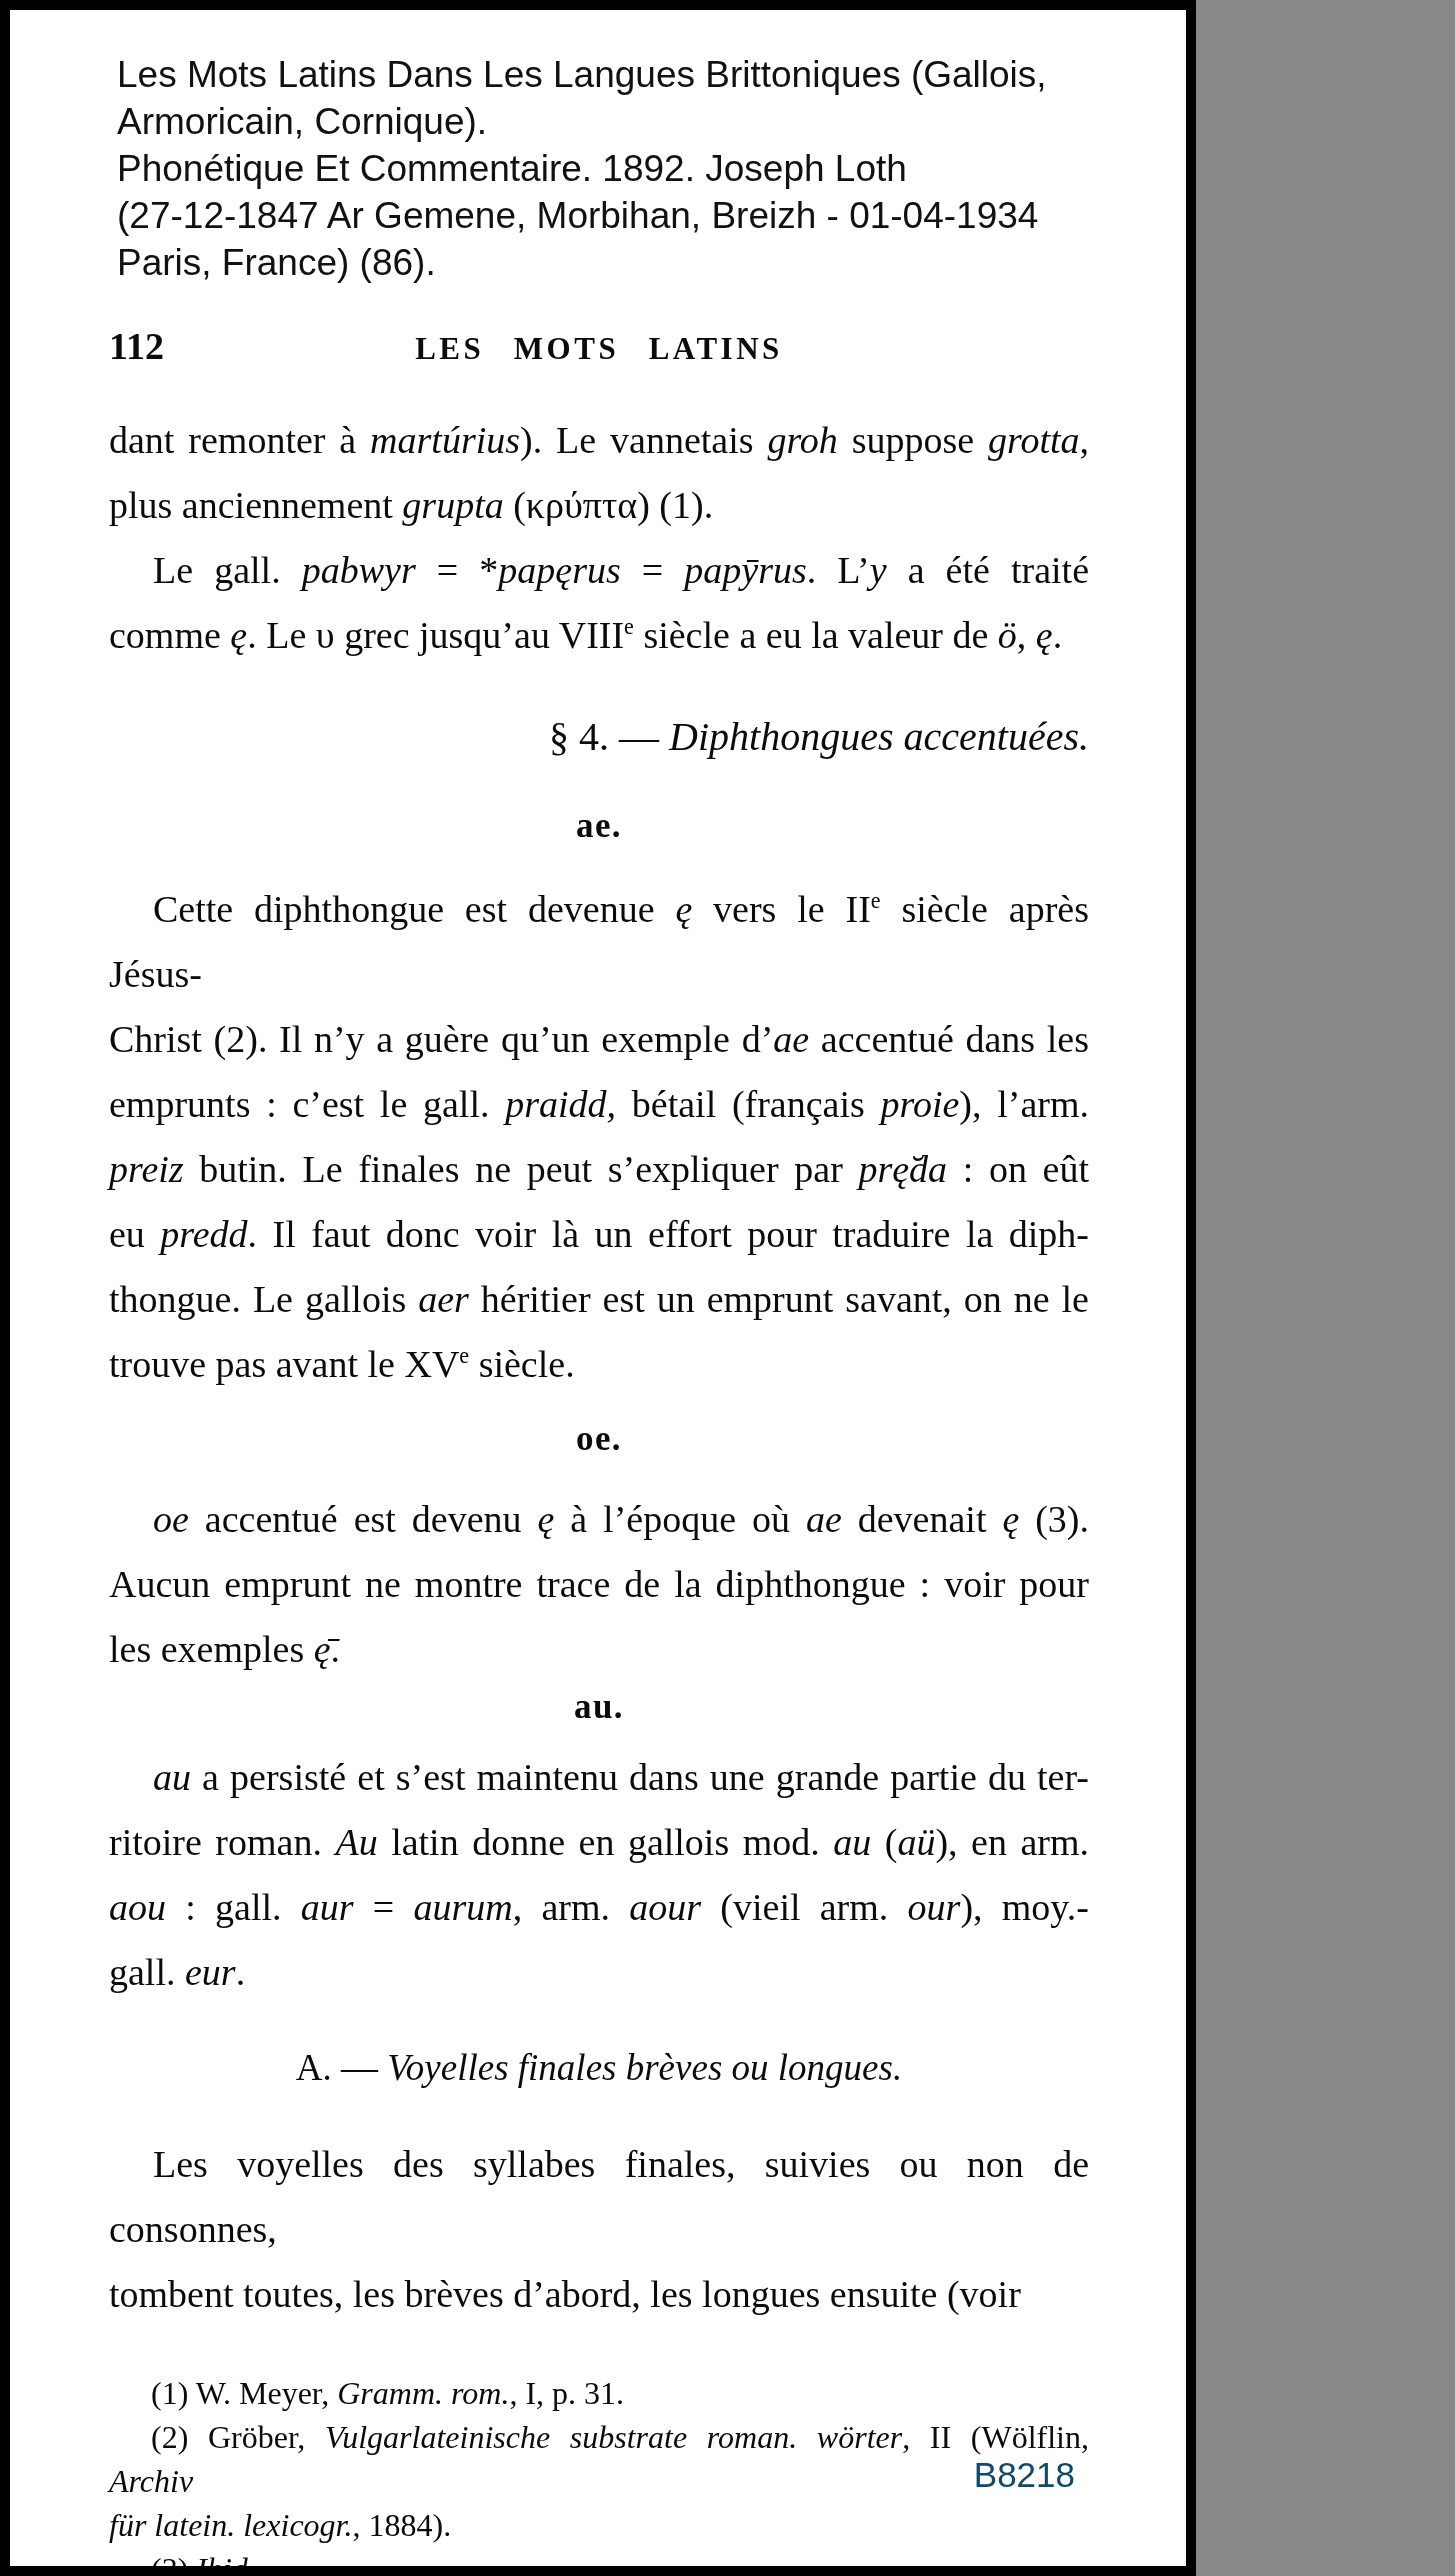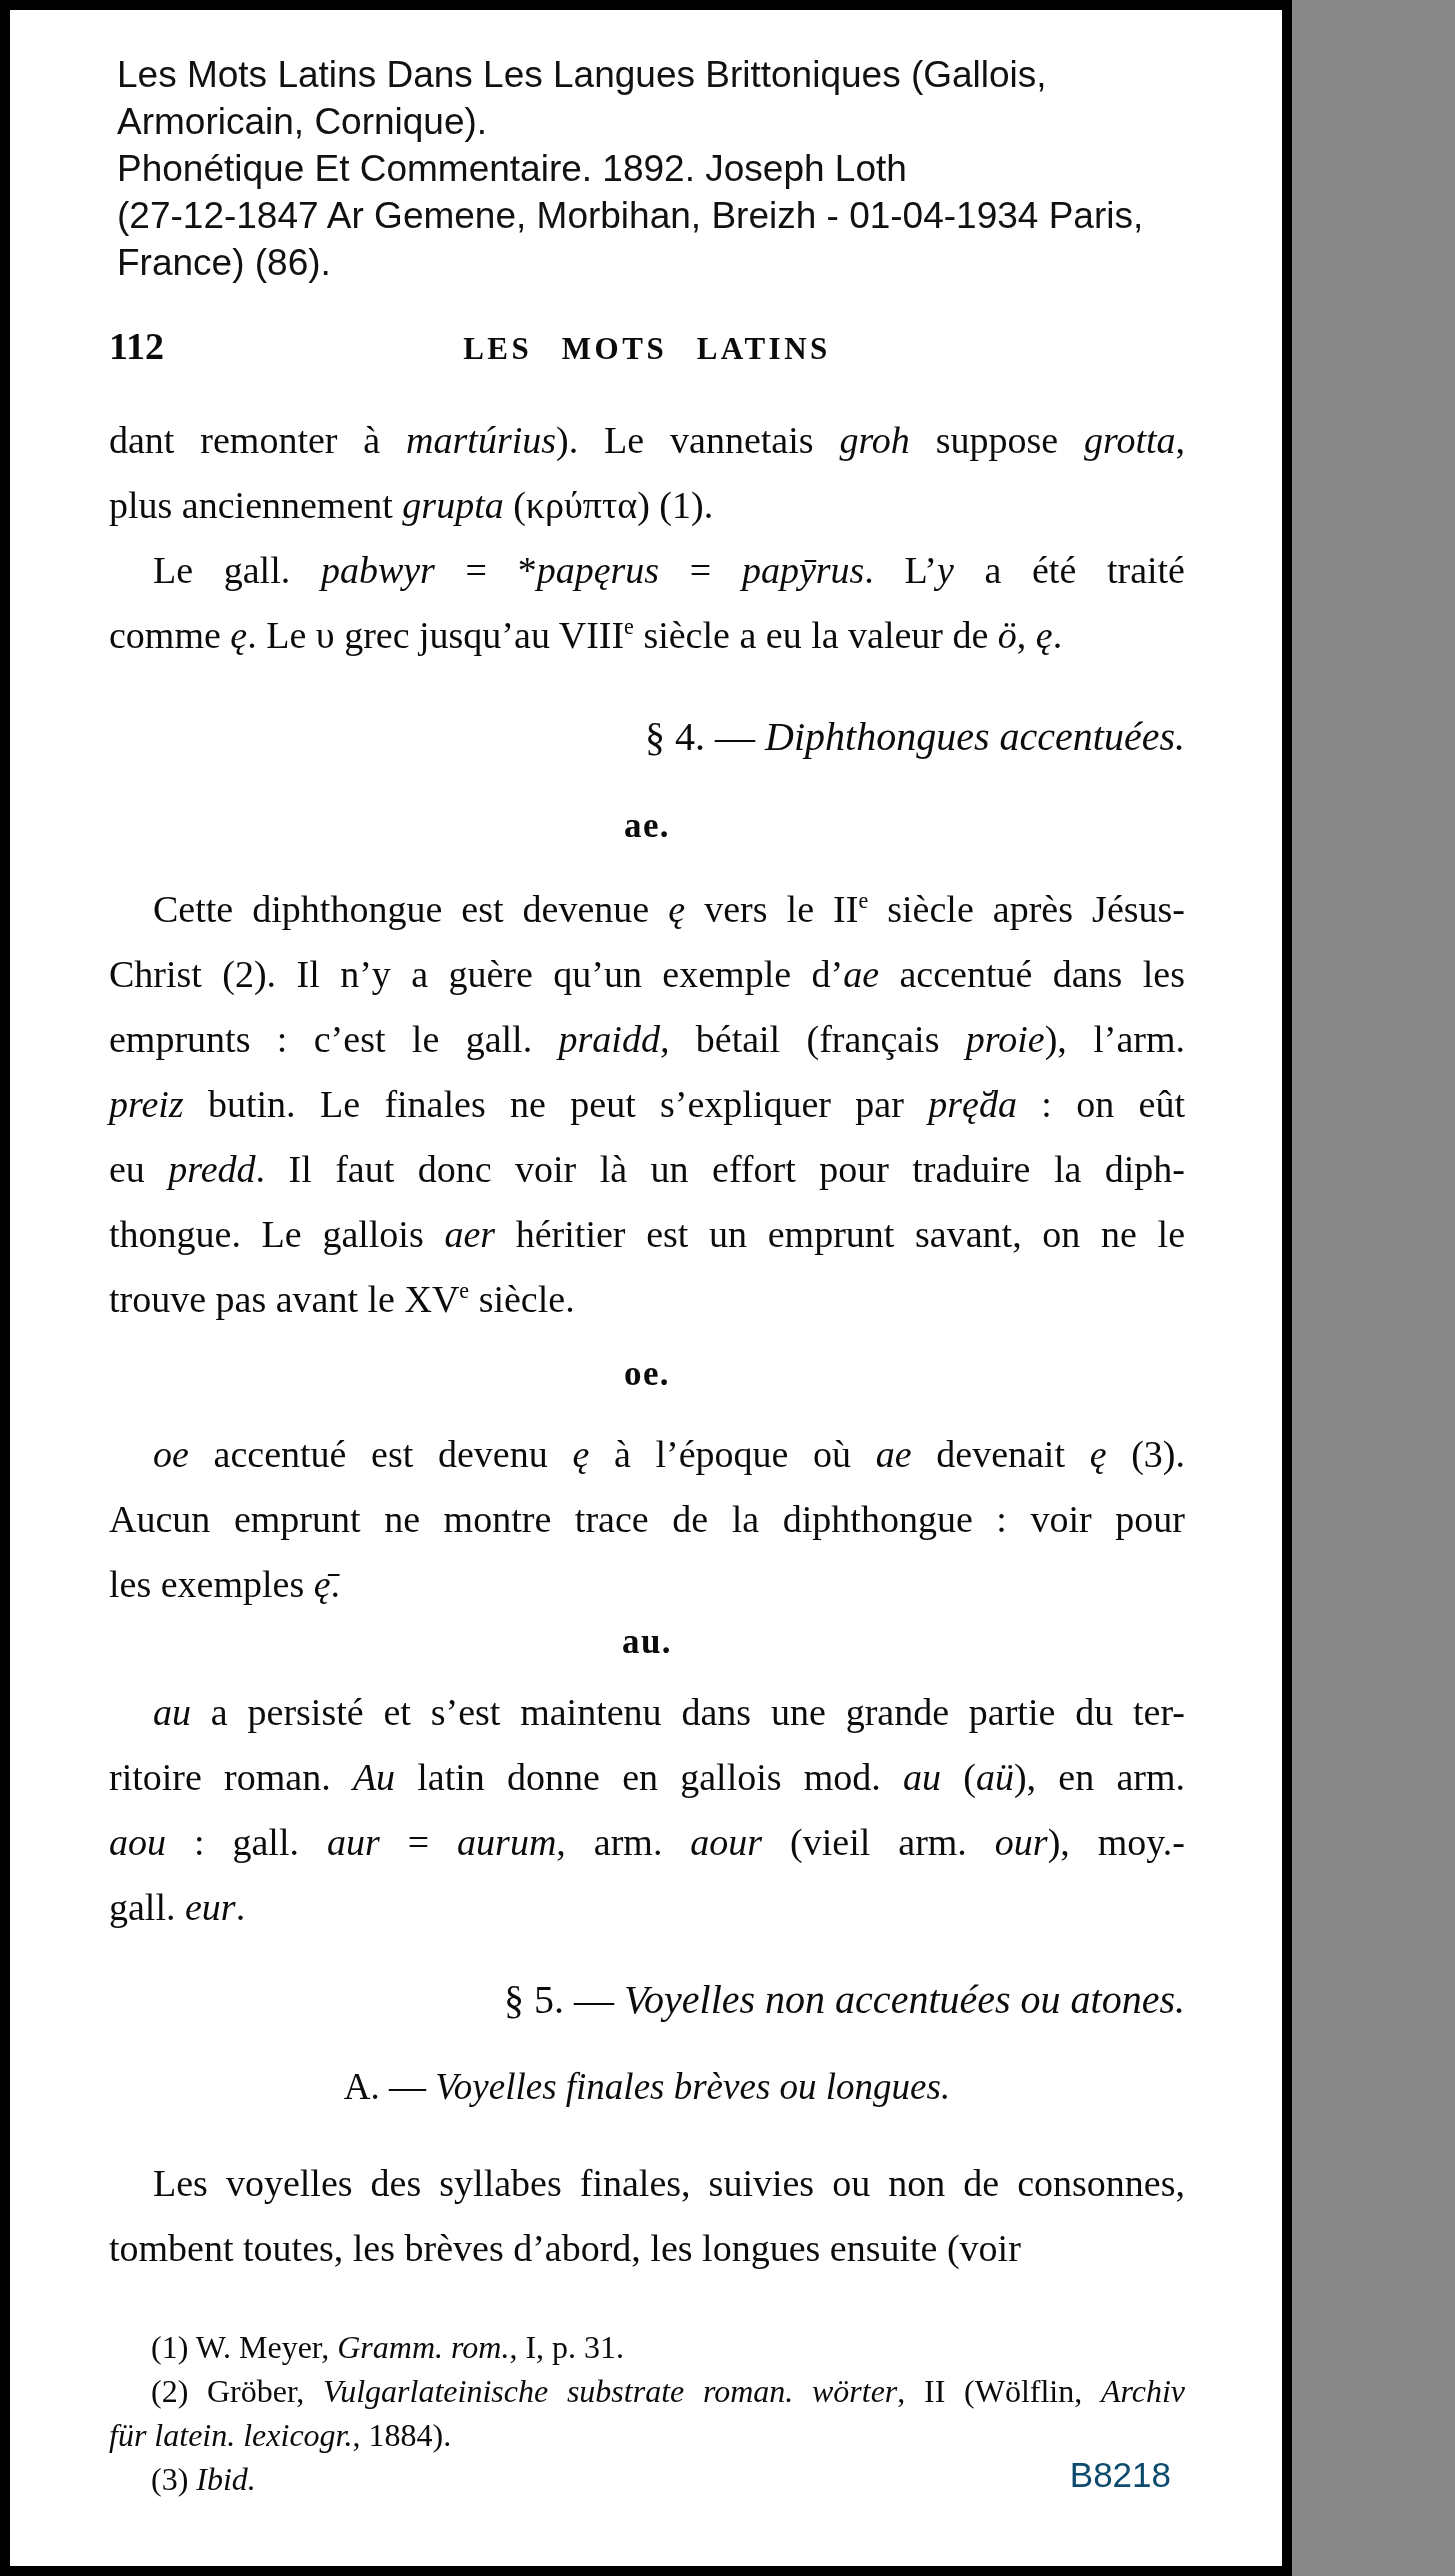--- a/index.html
+++ b/index.html
@@ -1,17 +1,17 @@
 <!DOCTYPE html>
 <html style="font-size:11.3px"><head>
 <meta charset="utf-8">
 <style>
   html, body { margin: 0; padding: 0; background: #888; }
   .page {
-    width: 1292px; height: 2576px;
+    width: 1196px; height: 2576px;
     box-sizing: border-box;
     border: 10px solid #000;
     background: #ffffff;
     position: relative;
     overflow: hidden;
     color: #0b0b0b;
     font-family: "Liberation Serif", "DejaVu Serif", serif;
   }
   .scan-header {
     margin: 41px 106px 0 107px;
@@ -139,21 +139,20 @@
     </div>
 
   <div class="vowel-heading mt-au">au.</div>
   <div class="body-text mt-para5">
       <div class="line ind"><i>au</i><span> a persisté et s’est maintenu dans une grande partie du ter-</span></div>
       <div class="line"><span>ritoire roman. </span><i>Au</i><span> latin donne en gallois mod. </span><i>au</i><span> (</span><i>aü</i><span>), en arm.</span></div>
       <div class="line"><i>aou</i><span> : gall. </span><i>aur</i><span> = </span><i>aurum</i><span>, arm. </span><i>aour</i><span> (vieil arm. </span><i>our</i><span>), moy.-</span></div>
       <div class="line last"><span>gall. </span><i>eur</i><span>.</span></div>
     </div>
 
-  <div class="sec-heading mt-h5"><span>§ 5. — </span><i>Voyelles non accentuées ou atones.</i></div>
   <div class="sub-heading mt-hA"><span>A. — </span><i>Voyelles finales brèves ou longues.</i></div>
 
   <div class="body-text mt-para6">
       <div class="line ind"><span>Les voyelles des syllabes finales, suivies ou non de consonnes,</span></div>
       <div class="line last"><span>tombent toutes, les brèves d’abord, les longues ensuite (voir</span></div>
     </div>
 
   <div class="footnotes">
       <div class="line ind"><span>(1) W. Meyer, </span><i>Gramm. rom.</i><span>, I, p. 31.</span></div>
       <div class="line ind just"><span>(2) Gröber, </span><i>Vulgarlateinische substrate roman. wörter</i><span>, II (Wölflin, </span><i>Archiv</i></div>

